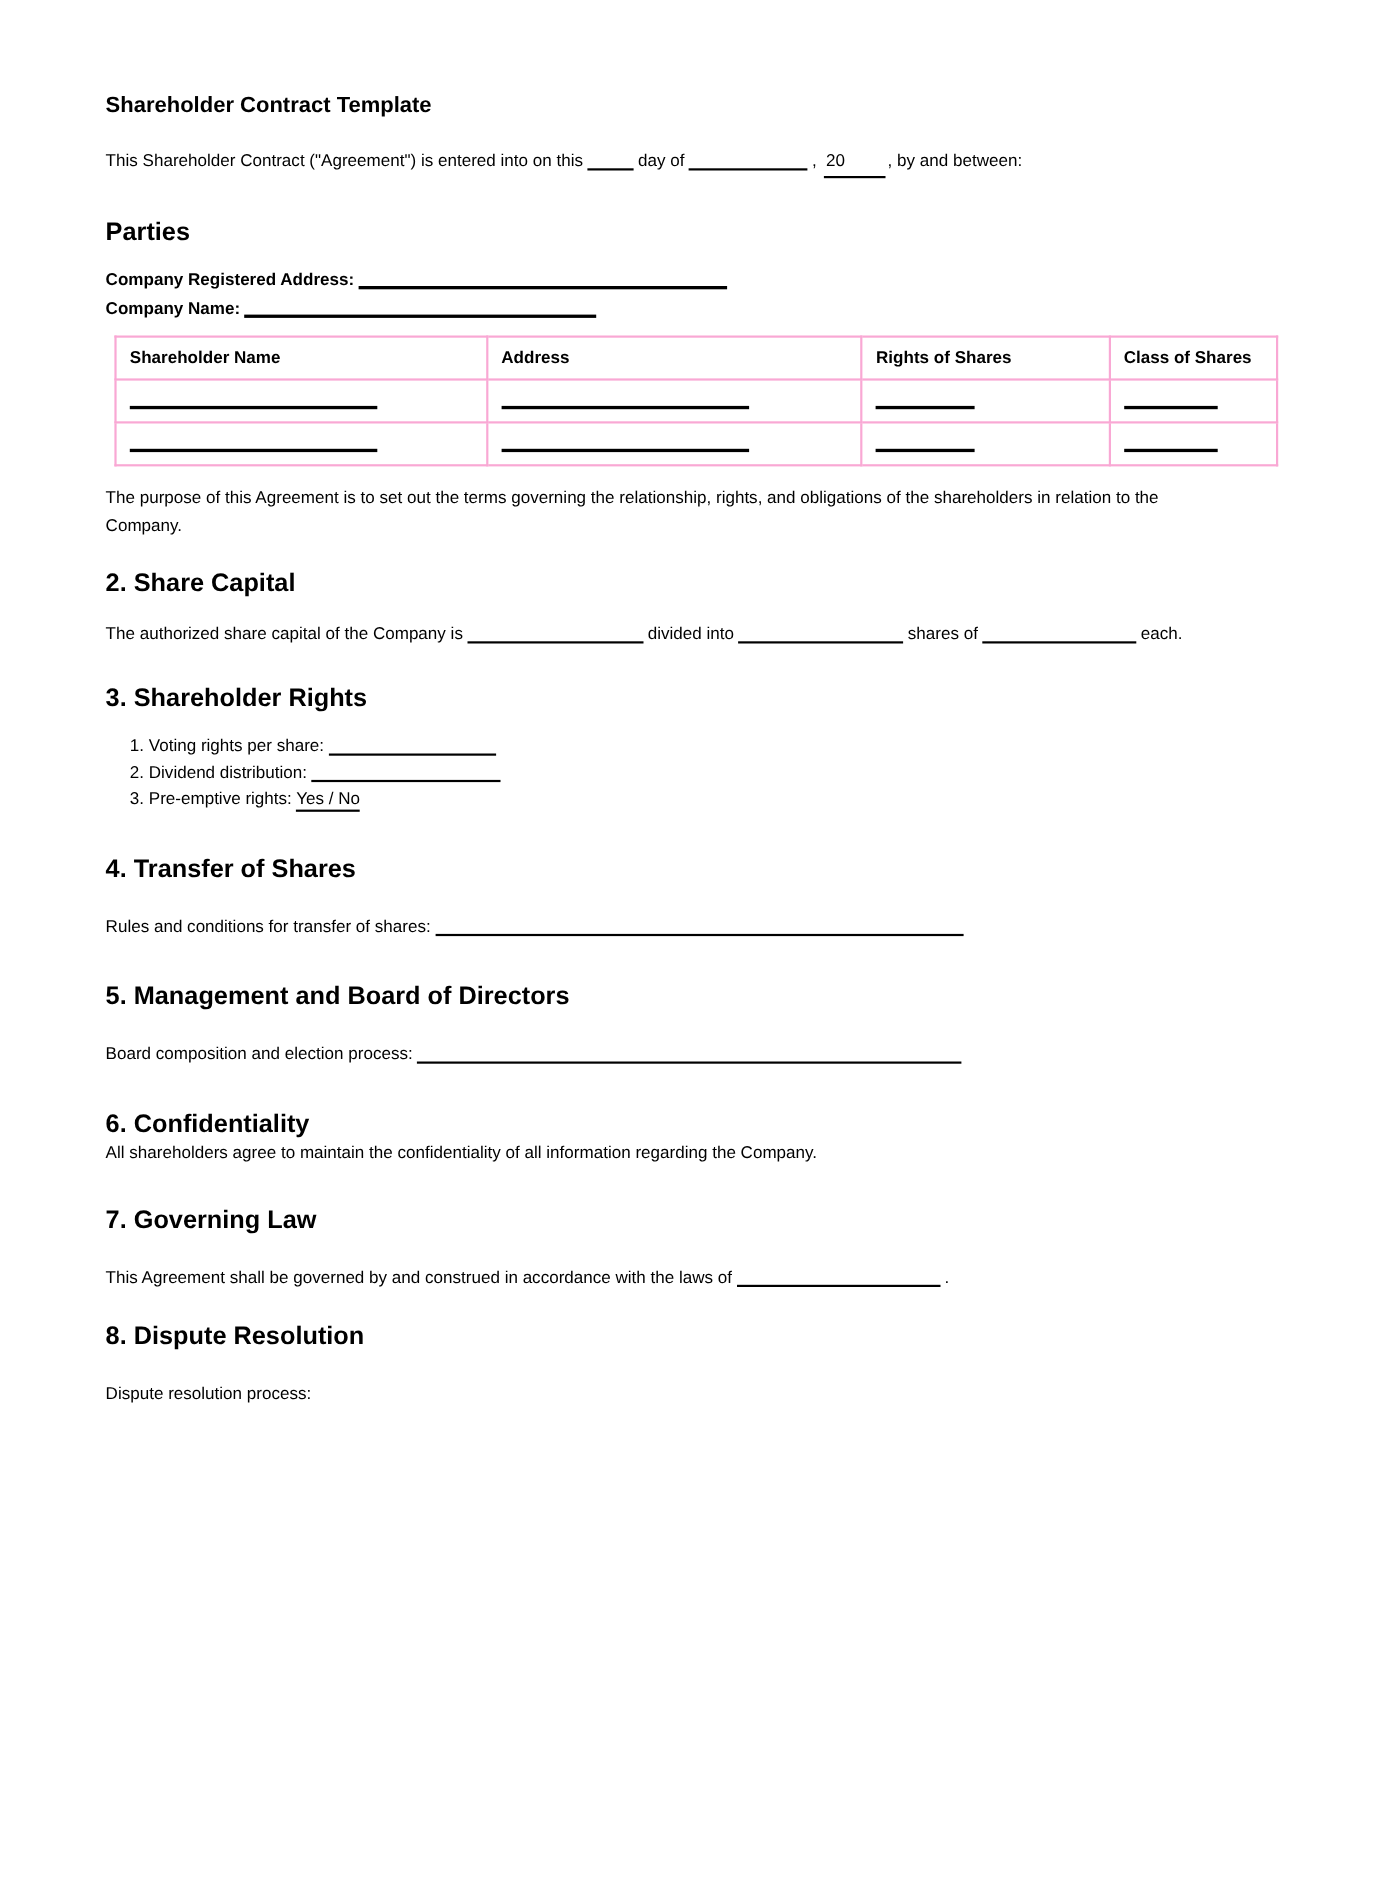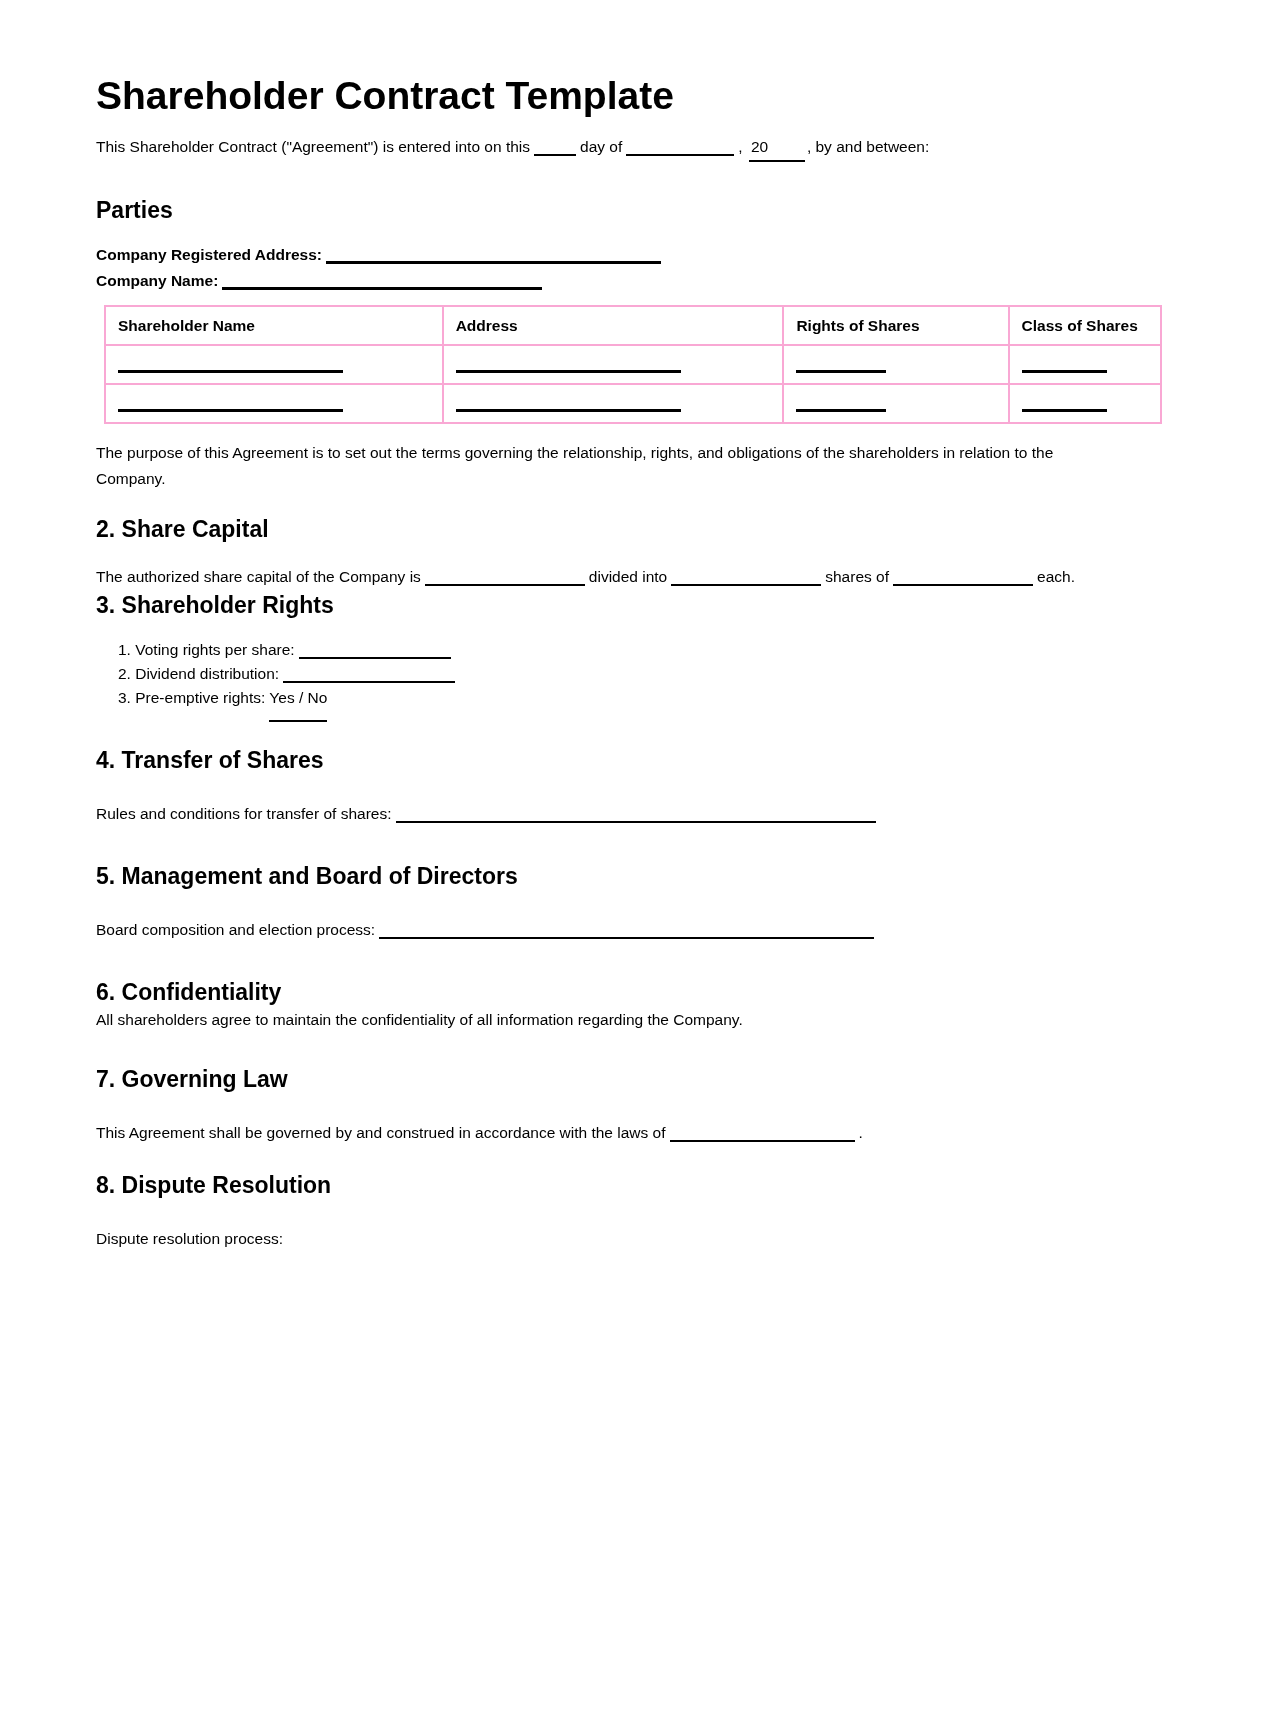--- a/index.html
+++ b/index.html
@@ -19,21 +19,21 @@
     overflow: hidden;
     background: #ffffff;
   }
   .content {
     position: absolute;
     top: 0;
     left: 96px;
     width: 1000px;
   }
   h1 {
-    font-size: 39px;
+    font-size: 20px;
     line-height: 36px;
     font-weight: 700;
     margin-top: 78px;
     letter-spacing: 0;
   }
   h2 {
     font-size: 23px;
     line-height: 30px;
     font-weight: 700;
   }
@@ -74,21 +74,21 @@
   
   .mt11 { margin-top: 11px; }
   .mt13 { margin-top: 0; }
   .mt15 { margin-top: 26px; }
   .mt16 { margin-top: 16px; }
   .mt17 { margin-top: 17px; }
   .mt18 { margin-top: 18px; }
   .mt20 { margin-top: 20px; }
   .mt22 { margin-top: 22px; }
   .mt24 { margin-top: 24px; }
-  .mt29 { }
+  .mt29 { margin-top: 29px; }
   .mt31 { margin-top: 31px; }
   .mt33 { margin-top: 33px; }
   .mt34 { margin-top: 34px; }
   .mt35 { margin-top: 35px; }
   .mt38 { margin-top: 38px; }
   
   table.shareholders {
     border-collapse: collapse;
     margin-left: 8px;
     width: 1058px;
@@ -125,21 +125,21 @@
   .col4 { width: 149px; }
   
   .olist { margin-left: 22px; }
   .olist-item {
     font-size: 15.5px;
     line-height: 24px;
     font-weight: 400;
   }
   .choice {
     border-bottom: 2px solid #000;
-    padding-bottom: 14px;
+    padding-bottom: 1px;
   }
 </style>
 </head>
 <body>
 
 <div class="clip">
   <div class="content">
 
     <h1>Shareholder Contract Template</h1>
 

